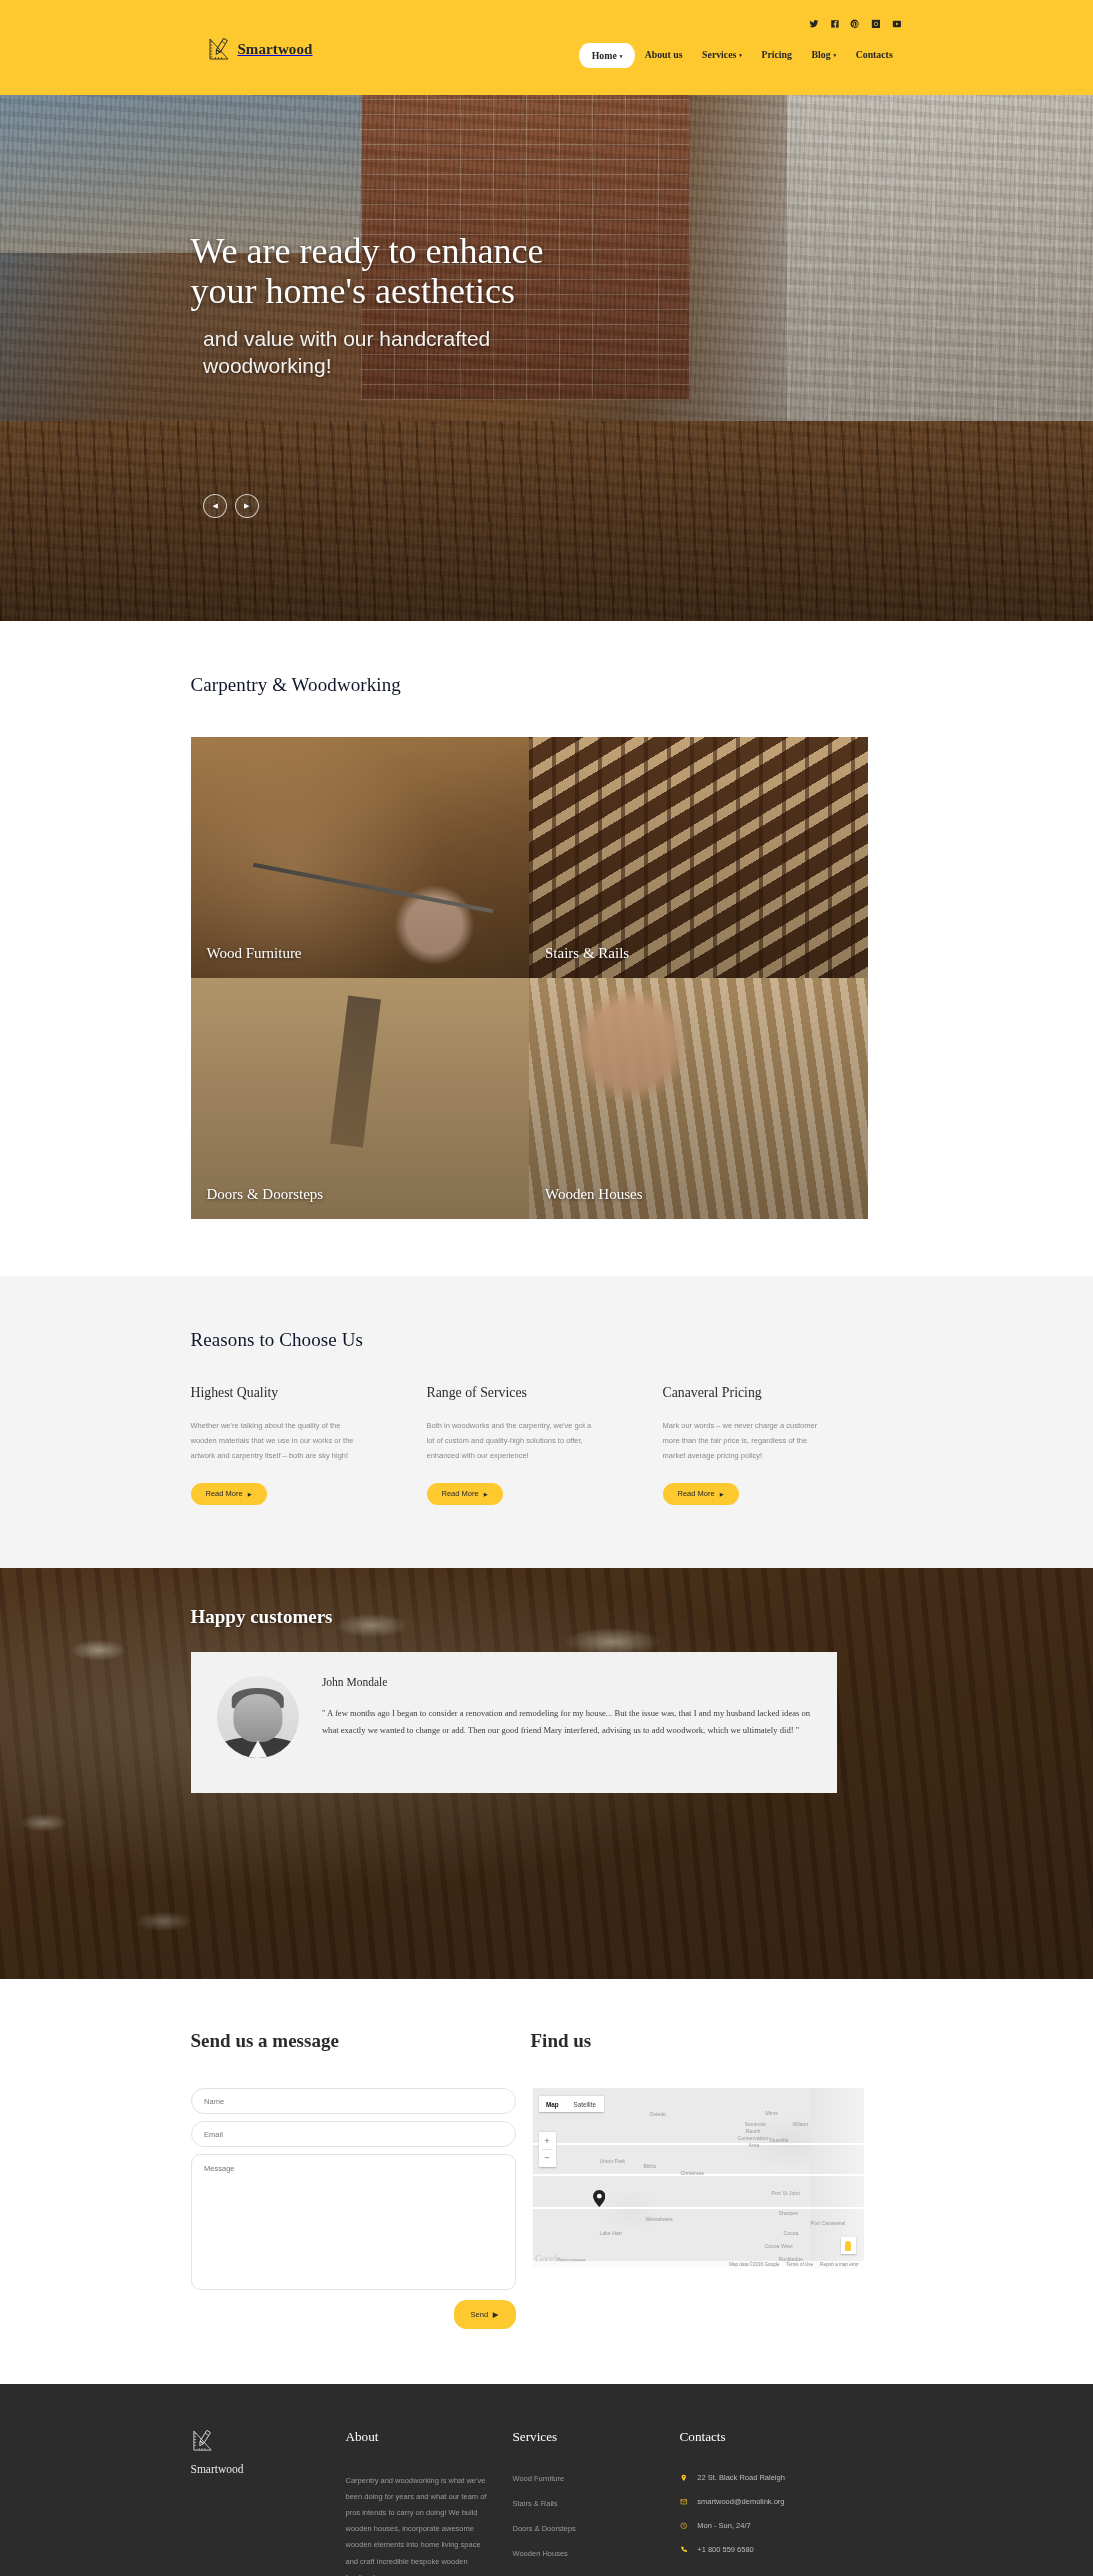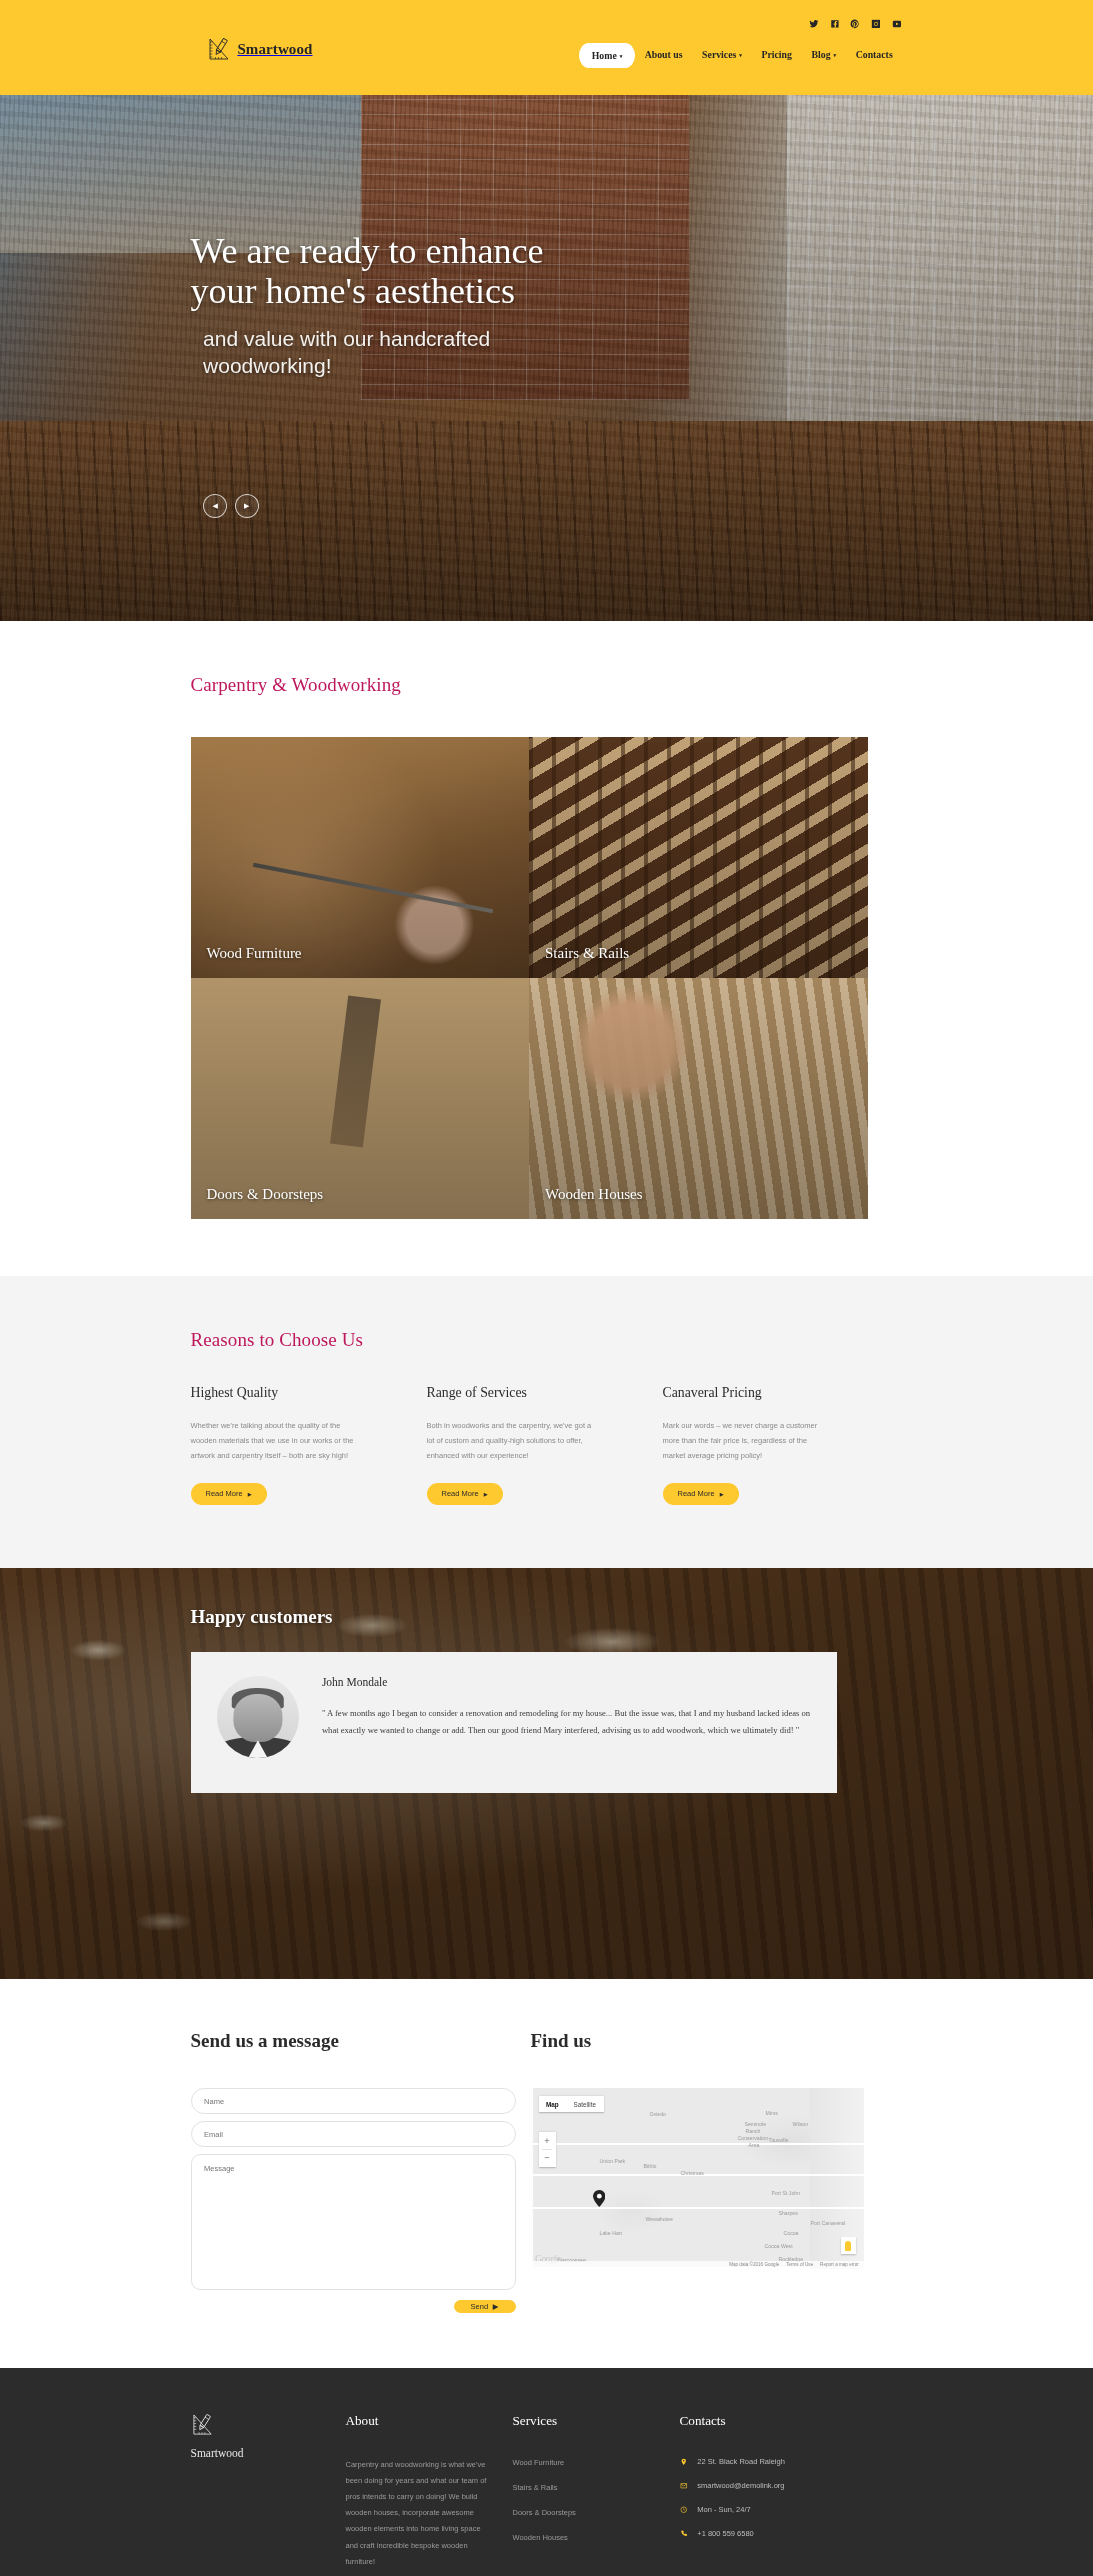--- a/index.html
+++ b/index.html
@@ -128,21 +128,21 @@
     background:rgba(255,255,255,.06);
     color:#fff; cursor:pointer;
     display:flex; align-items:center; justify-content:center;
     font-size:6.9px; line-height:1;
   }
 
   
   .services { background:#fff; padding:53px 0 57px; }
   .sec-title {
     font-family:"Liberation Serif", serif;
-    font-size:19px; color:#be185d; font-weight:400; letter-spacing:0.1px;
+    font-size:19px; color:#0f172a; font-weight:400; letter-spacing:0.1px;
   }
   .grid {
     margin-top:41px; width:677px;
     display:grid; grid-template-columns:1fr 1fr; gap:0;
   }
   .gcell {
     position:relative; height:241px; overflow:hidden;
   }
   .gcell .ph { position:absolute; inset:0; }
   .gcell .ov {
@@ -258,21 +258,21 @@
   .c-title { font-family:"Liberation Serif", serif; font-size:19px; color:#2b2b2b; margin-bottom:36px; }
   .field {
     display:block; width:325px; border:0.6px solid #e2e2e2; border-radius:13.2px;
     padding:7.5px 12.6px; font-size:7.5px; color:#9a9a9a; background:#fff;
     font-family:"Liberation Sans", sans-serif; margin-bottom:6.9px; outline:none;
   }
   textarea.field { height:136px; border-radius:9.2px; resize:none; padding-top:9.2px; }
   .send-row { width:325px; display:flex; justify-content:flex-end; margin-top:10.3px; }
   .send-btn {
     background:#fec92e; border:none; cursor:pointer; border-radius:12.6px;
-    padding:2px 17px; font-size:7.5px; color:#2b2b2b;
+    padding:10px 17px; font-size:7.5px; color:#2b2b2b;
     display:inline-flex; align-items:center; gap:4.6px;
     font-family:"Liberation Sans", sans-serif;
   }
   .map {
     width:333px; height:181px; position:relative; overflow:hidden;
     background:#eaeaea;
     background-image:
       linear-gradient(0deg, rgba(255,255,255,.9) 0 1.7px, rgba(0,0,0,0) 1.7px 37px),
       linear-gradient(90deg, rgba(255,255,255,.9) 0 1.7px, rgba(0,0,0,0) 1.7px 45px),
       radial-gradient(ellipse 75px 40px at 78% 30%, #e0e0e0, rgba(0,0,0,0) 70%),

